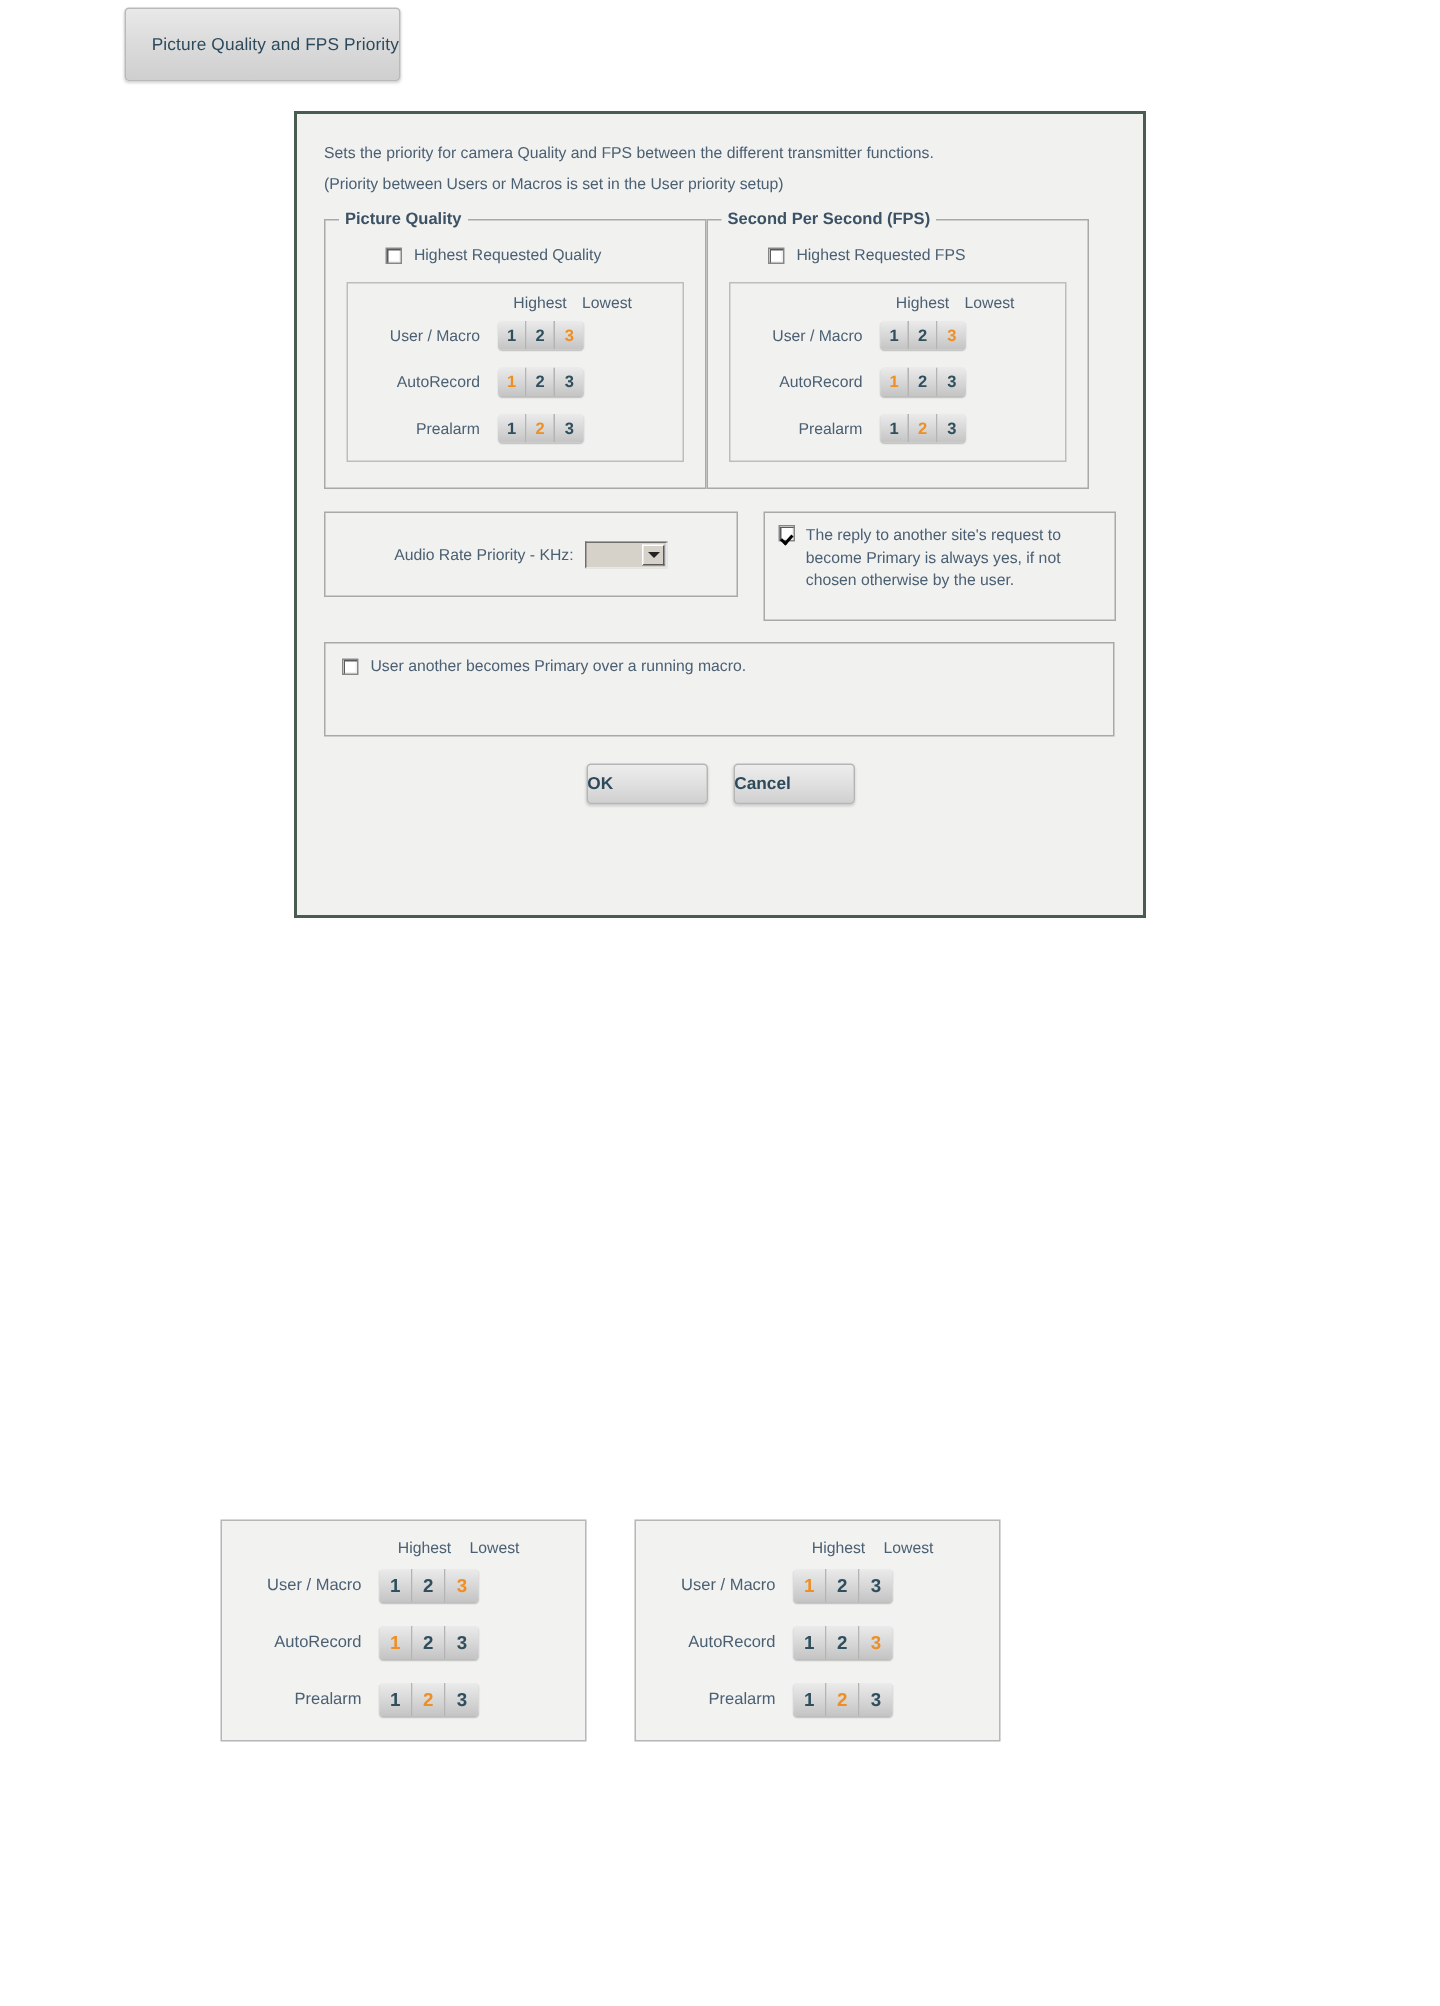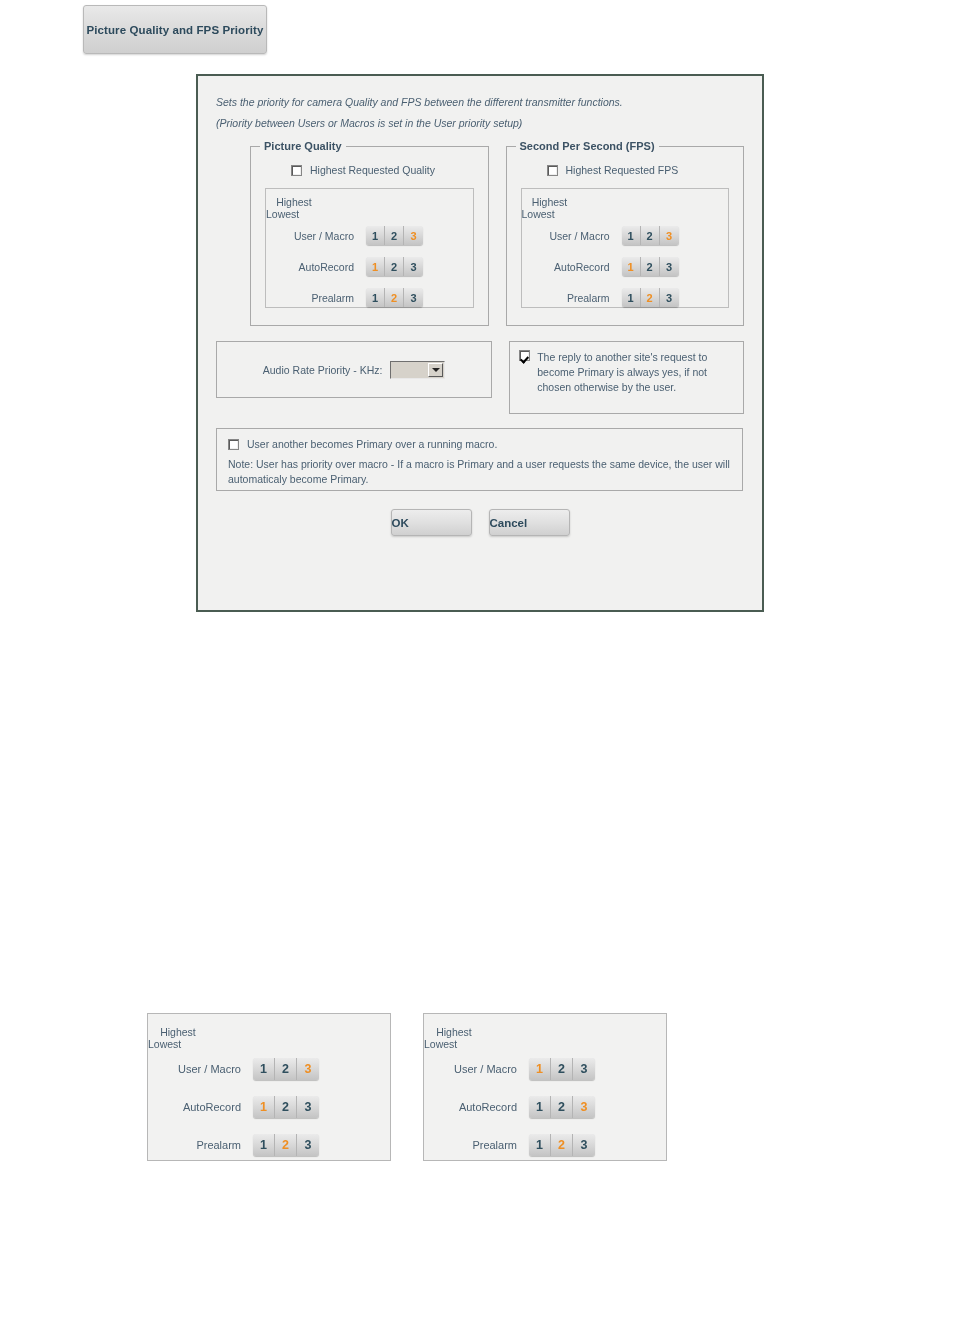--- a/index.html
+++ b/index.html
@@ -9,22 +9,22 @@
     color:#3c5264;
     -webkit-font-smoothing:none;
   }
 
   
   .caption-btn{
     position:absolute;left:83px;top:5px;width:182px;height:47px;
     background:linear-gradient(180deg,#e9e9e9 0%,#dcdcdc 45%,#cfcfcf 100%);
     border:1px solid #b9b9b9;border-radius:3px;
     box-shadow:0 1px 2px rgba(0,0,0,.18);
-    display:flex;align-items:center;justify-content:center;text-align:center;
-    font-size:11.5px;font-weight:bold;color:#2d4a5c;line-height:14px;
+    display:flex;align-items:center;justify-content:flex-end;text-align:center;
+    font-size:11.5px;font-weight:normal;color:#2d4a5c;line-height:14px;
     letter-spacing:.1px;
   }
 
   
   .dialog{
     position:absolute;left:196px;top:74px;width:568px;height:538px;
     background:#f1f1f0;border:2px solid #4a5c52;
     box-sizing:border-box;
   }
   .dlg-header{
@@ -39,24 +39,24 @@
   .logo span{
     display:block;font-size:8px;font-weight:bold;color:#8e1414;line-height:9px;
     font-family:"DejaVu Sans",sans-serif;letter-spacing:-.2px;
   }
   .hdr-text{margin-left:12px;}
   .hdr-title{font-size:17px;font-weight:bold;color:#4f6b7c;line-height:20px;
     text-shadow:1px 1px 0 rgba(255,255,255,.9);}
   .hdr-sub{font-size:11px;color:#5b6f7e;line-height:15px;margin-top:1px;}
 
   .dlg-body{padding:16px 18px 0 18px;}
-  .desc{font-size:10.5px;line-height:21px;color:#4b6072;font-style:italic;}
-
-  
-  .cols{display:flex;gap:17px;margin-top:12px;margin-left:34px;}
+  .desc{font-size:10.5px;line-height:21px;color:#4b6072;}
+
+  
+  .cols{display:flex;margin-top:12px;}
   .group{
     position:relative;width:255px;height:180px;
     border:1px solid #a9a9a9;box-sizing:border-box;background:#f1f1f0;
   }
   .group-title{
     position:absolute;top:-7px;left:9px;background:#f1f1f0;padding:0 4px;
     font-size:11px;font-weight:bold;color:#3c5264;
   }
   .cb-row{display:flex;align-items:center;margin:17px 0 0 40px;}
   .cbox{
@@ -67,21 +67,21 @@
   .cbox.checked::after{
     content:"";position:absolute;left:2px;top:4px;width:3px;height:6px;
     border:solid #000;border-width:0 2px 2px 0;transform:rotate(42deg);
   }
   .cb-label{margin-left:8px;font-size:10.5px;color:#4b6072;}
 
   .matrix{
     margin:12px 14px 0 14px;border:1px solid #bdbdbd;height:120px;
     box-sizing:border-box;position:relative;background:#f1f1f0;
   }
-  .mx-head{display:flex;padding-top:7px;padding-left:0;font-size:10.5px;color:#4b6072;flex-direction:column;}
+  .mx-head{display:flex;padding-top:7px;padding-left:0;font-size:10.5px;color:#4b6072;}
   .mx-head .sp{width:100px;}
   .mx-head .h1{width:56px;text-align:center;}
   .mx-head .h2{width:58px;text-align:left;}
   .mx-row{display:flex;align-items:center;height:31px;}
   .mx-label{width:100px;text-align:right;padding-right:12px;box-sizing:border-box;
     font-size:10.5px;color:#4b6072;}
   .seg{
     display:flex;background:linear-gradient(180deg,#e3e3e3,#c9c9c9);
     border-radius:3px;overflow:hidden;box-shadow:0 1px 1px rgba(0,0,0,.22);
   }
@@ -264,21 +264,20 @@
         <span class="cbox checked"></span>
         <span class="reply-text">The reply to another site's request to become Primary  is always yes, if not chosen otherwise by the user.</span>
       </div>
     </div>
 
     <div class="note-panel">
       <div class="note-row">
         <span class="cbox"></span>
         <span class="note-label">User another becomes Primary over a running macro.</span>
       </div>
-      <div class="note-text">Note: User has priority over macro - If a macro is Primary and a user requests the same device, the user will automaticaly become Primary.</div>
     </div>
 
     <div class="btns">
       <div class="btn">
         <span>OK</span>
       </div>
       <div class="btn">
         <span>Cancel</span>
       </div>
     </div>

